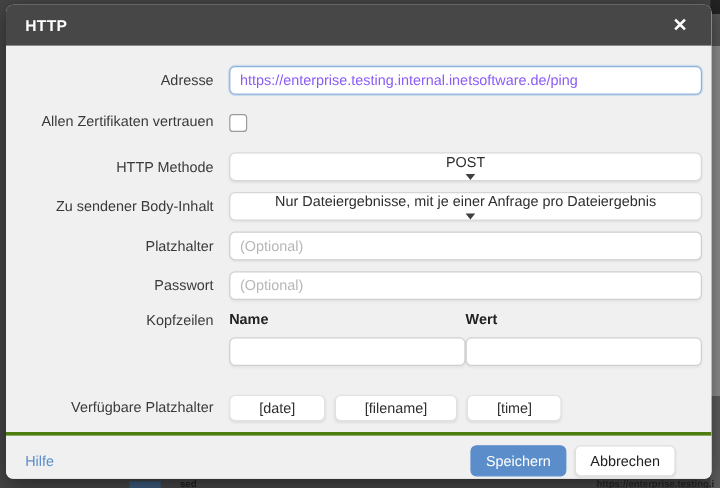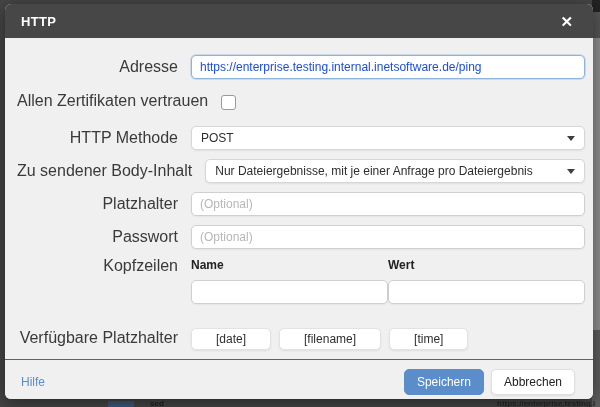--- a/index.html
+++ b/index.html
@@ -41,45 +41,45 @@
     font-family:"Liberation Sans", sans-serif;
   }
 
   .modal-body{ flex:1; padding:17px 8px 0 12px; }
 
   .form-row{
     display:flex; align-items:flex-start; margin-bottom:9px;
   }
   .form-label{
     flex:0 0 174px; text-align:right; padding-right:13px;
-    font-size:16px; color:#3a3a3a; line-height:24px; white-space:nowrap;
+    font-size:12px; color:#3a3a3a; line-height:24px; white-space:nowrap;
   }
   .form-control{ flex:1; min-width:0; }
 
   .text-input{
     width:100%; height:24px; padding:0 8px;
     border:1px solid #cfcfcf; border-radius:5px; background:#fff;
-    font-size:12px; color:#1d4ed8; font-family:"Liberation Sans", sans-serif;
+    font-size:12px; color:#8b5cf6; font-family:"Liberation Sans", sans-serif;
     box-shadow:0 1px 2px rgba(0,0,0,.05); outline:none;
   }
   .text-input::placeholder{ color:#b7b7b7; }
   .text-input.focused{ border:1px solid #8db3dc; box-shadow:0 0 0 1px rgba(141,179,220,.35); }
 
   .checkbox-row{ margin:12px 0 12px; }
   .checkbox{
     width:15px; height:15px; margin-top:4px;
     border:1px solid #9a9a9a; border-radius:3px; background:#fff;
     appearance:none; -webkit-appearance:none; cursor:pointer;
   }
 
   .fake-select{
     height:24px; background:#fff; border:1px solid #d6d6d6; border-radius:5px;
     box-shadow:0 1px 2px rgba(0,0,0,.07);
     display:flex; align-items:center; justify-content:space-between;
-    padding:0 9px; cursor:pointer;
+    padding:0 9px; cursor:pointer;flex-direction:column;
   }
   .fake-select .sel-text{ font-size:12px; color:#2e2e2e; white-space:nowrap; overflow:hidden; text-overflow:ellipsis; }
   .caret{
     width:0; height:0; flex:0 0 auto; margin-left:8px;
     border-left:4px solid transparent; border-right:4px solid transparent;
     border-top:5px solid #3f3f3f;
   }
 
   .headers-grid{ display:flex; }
   .headers-col{ flex:1; min-width:0; }
@@ -90,23 +90,23 @@
   .chips{ display:flex; gap:8px; }
   .chip{
     background:#fff; border:1px solid #e2e2e2; border-radius:5px;
     padding:3px 24px; font-size:12px; color:#2e2e2e;
     box-shadow:0 1px 2px rgba(0,0,0,.08); cursor:pointer;
     font-family:"Liberation Sans", sans-serif;
   }
   .placeholder-label{ line-height:20px; }
 
   .modal-footer{
-    flex:0 0 44px; border-top:1px solid #4d7c0f;
+    flex:0 0 44px; border-top:3px solid #4d7c0f;
     display:flex; align-items:center; justify-content:space-between;
-    padding:0 18px 0 16px; background:#f0f0f1;
+    padding:0 30px 0 16px; background:#f0f0f1;
   }
   .help-link{ font-size:12px; color:#5b8dca; text-decoration:none; cursor:pointer; }
   .footer-actions{ display:flex; gap:7px; }
   .btn{
     height:26px; padding:0 12px; border-radius:5px; font-size:12px; cursor:pointer;
     font-family:"Liberation Sans", sans-serif;
   }
   .btn-primary{ background:#5b8dca; border:1px solid #5b8dca; color:#fff; }
   .btn-secondary{ background:#fff; border:1px solid #e0e0e0; color:#222; box-shadow:0 1px 2px rgba(0,0,0,.08); }
 </style>

